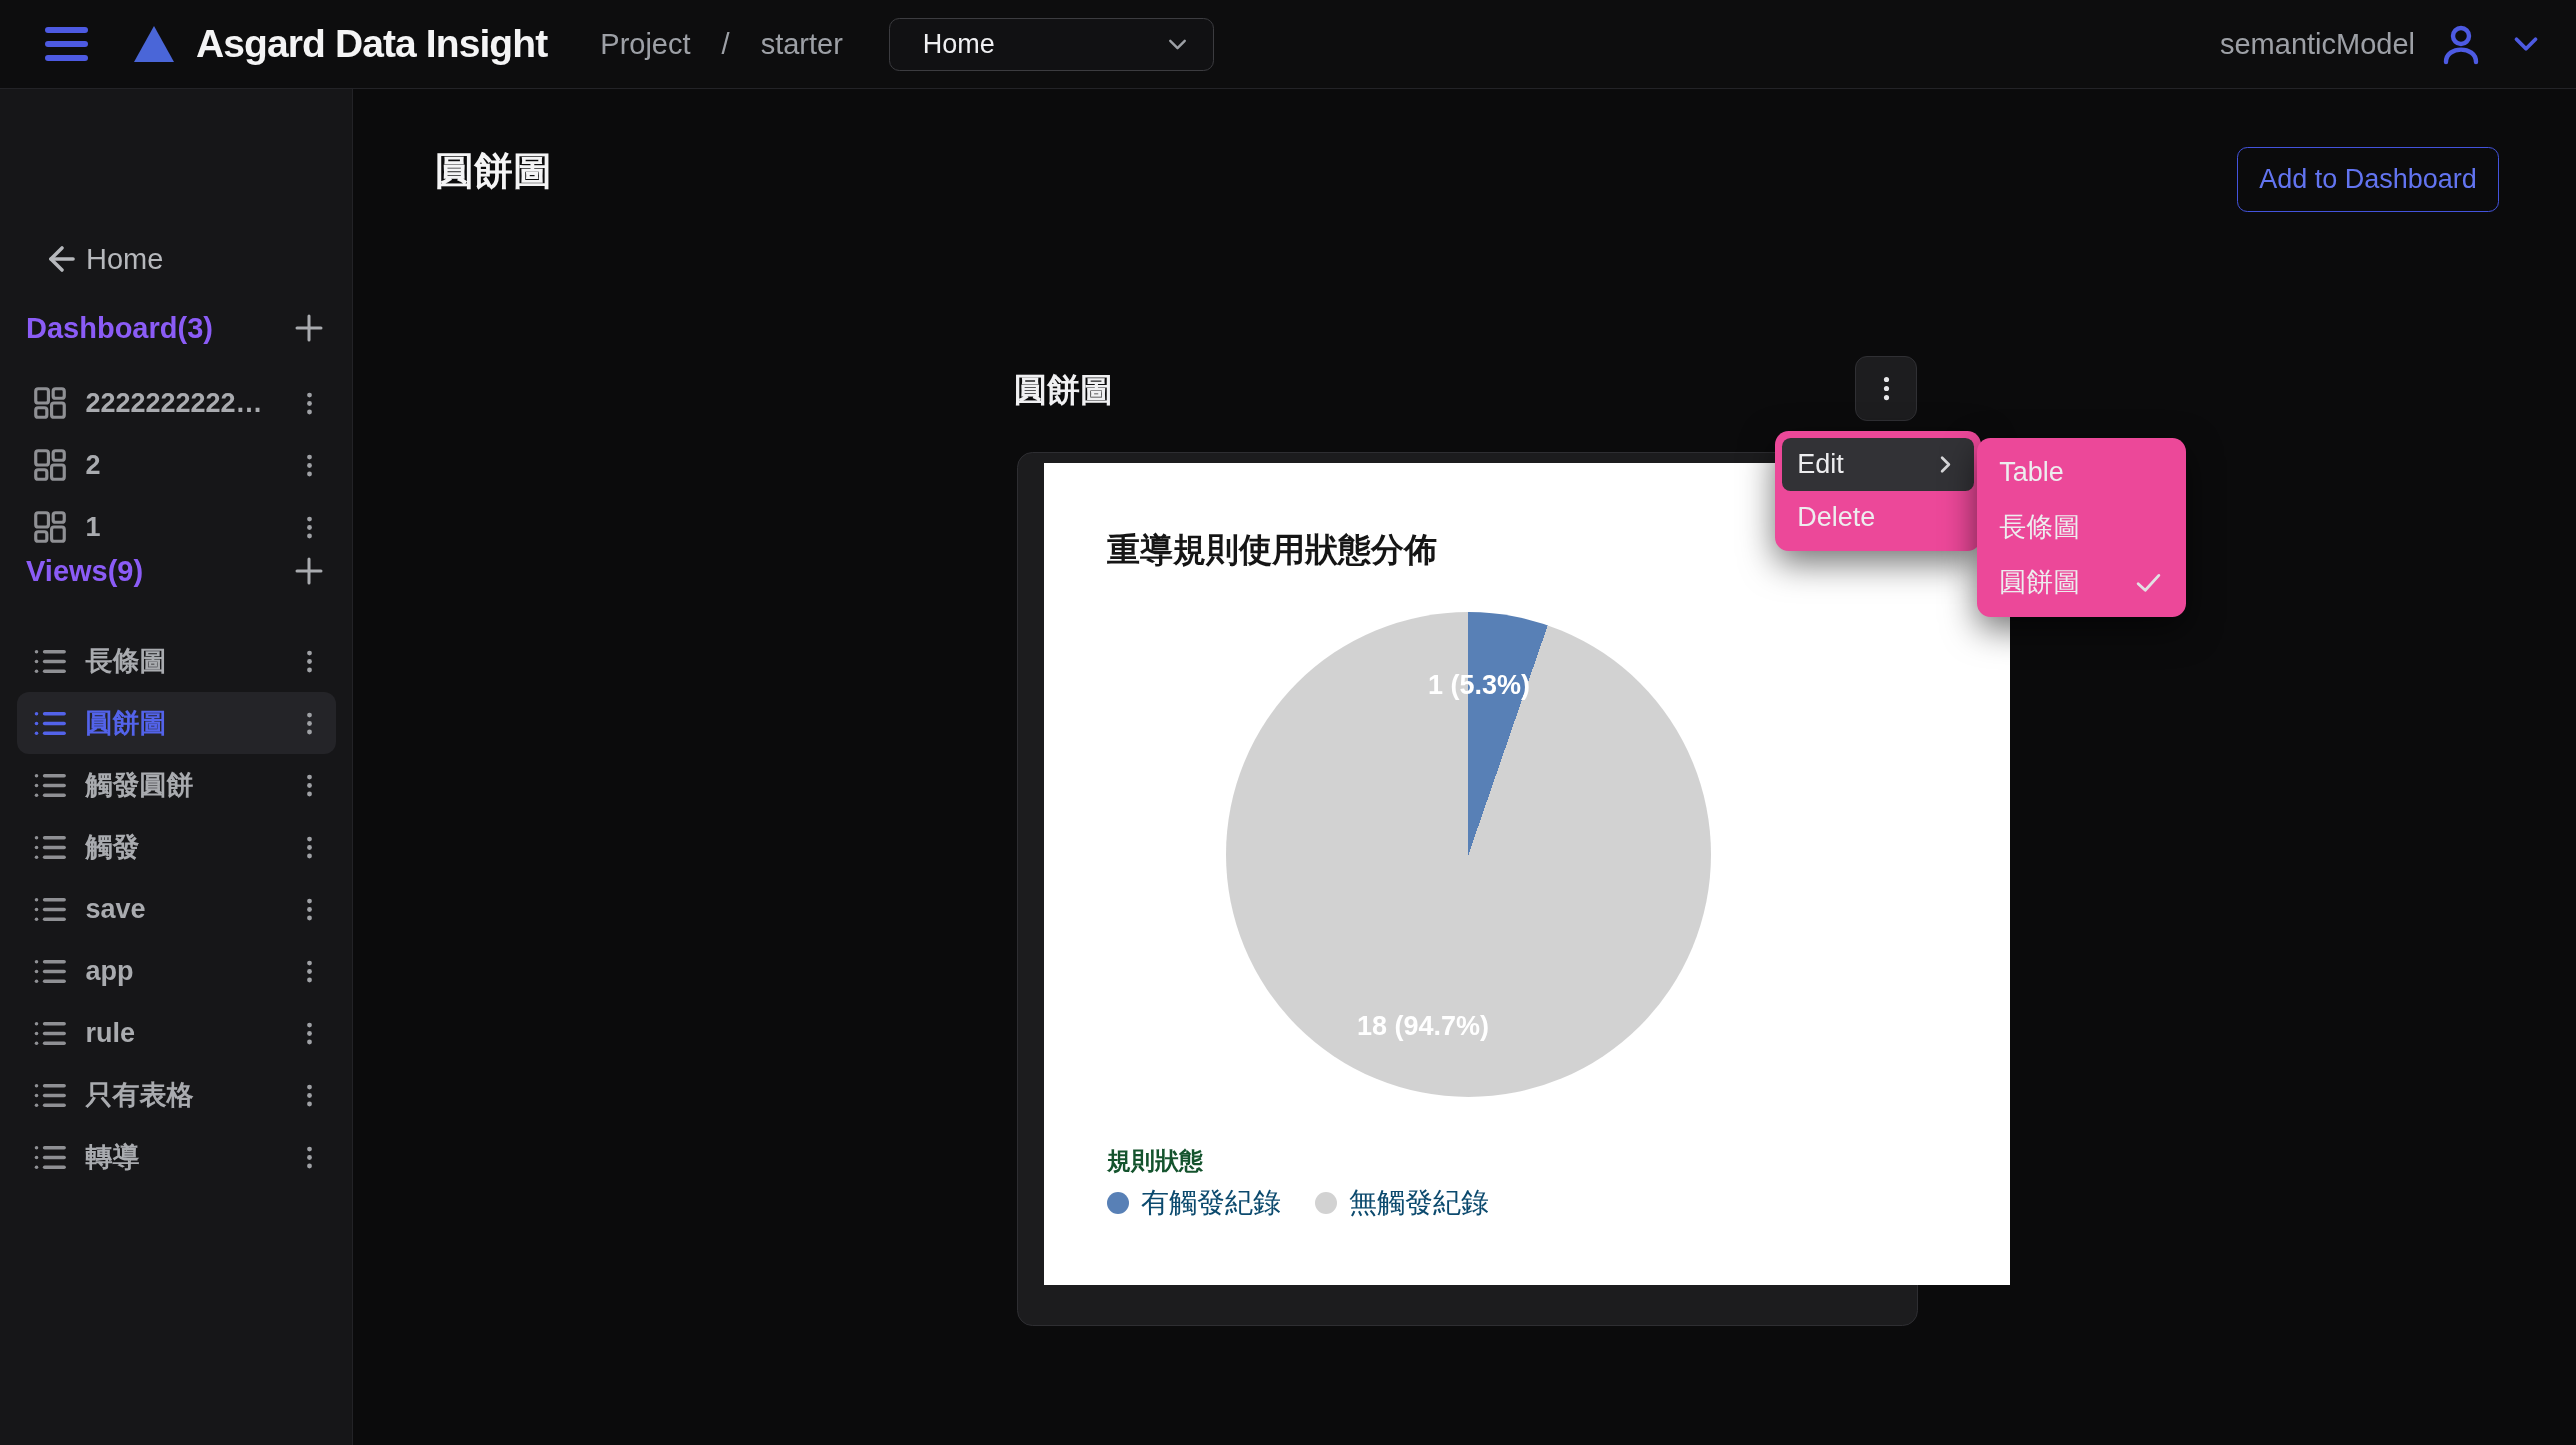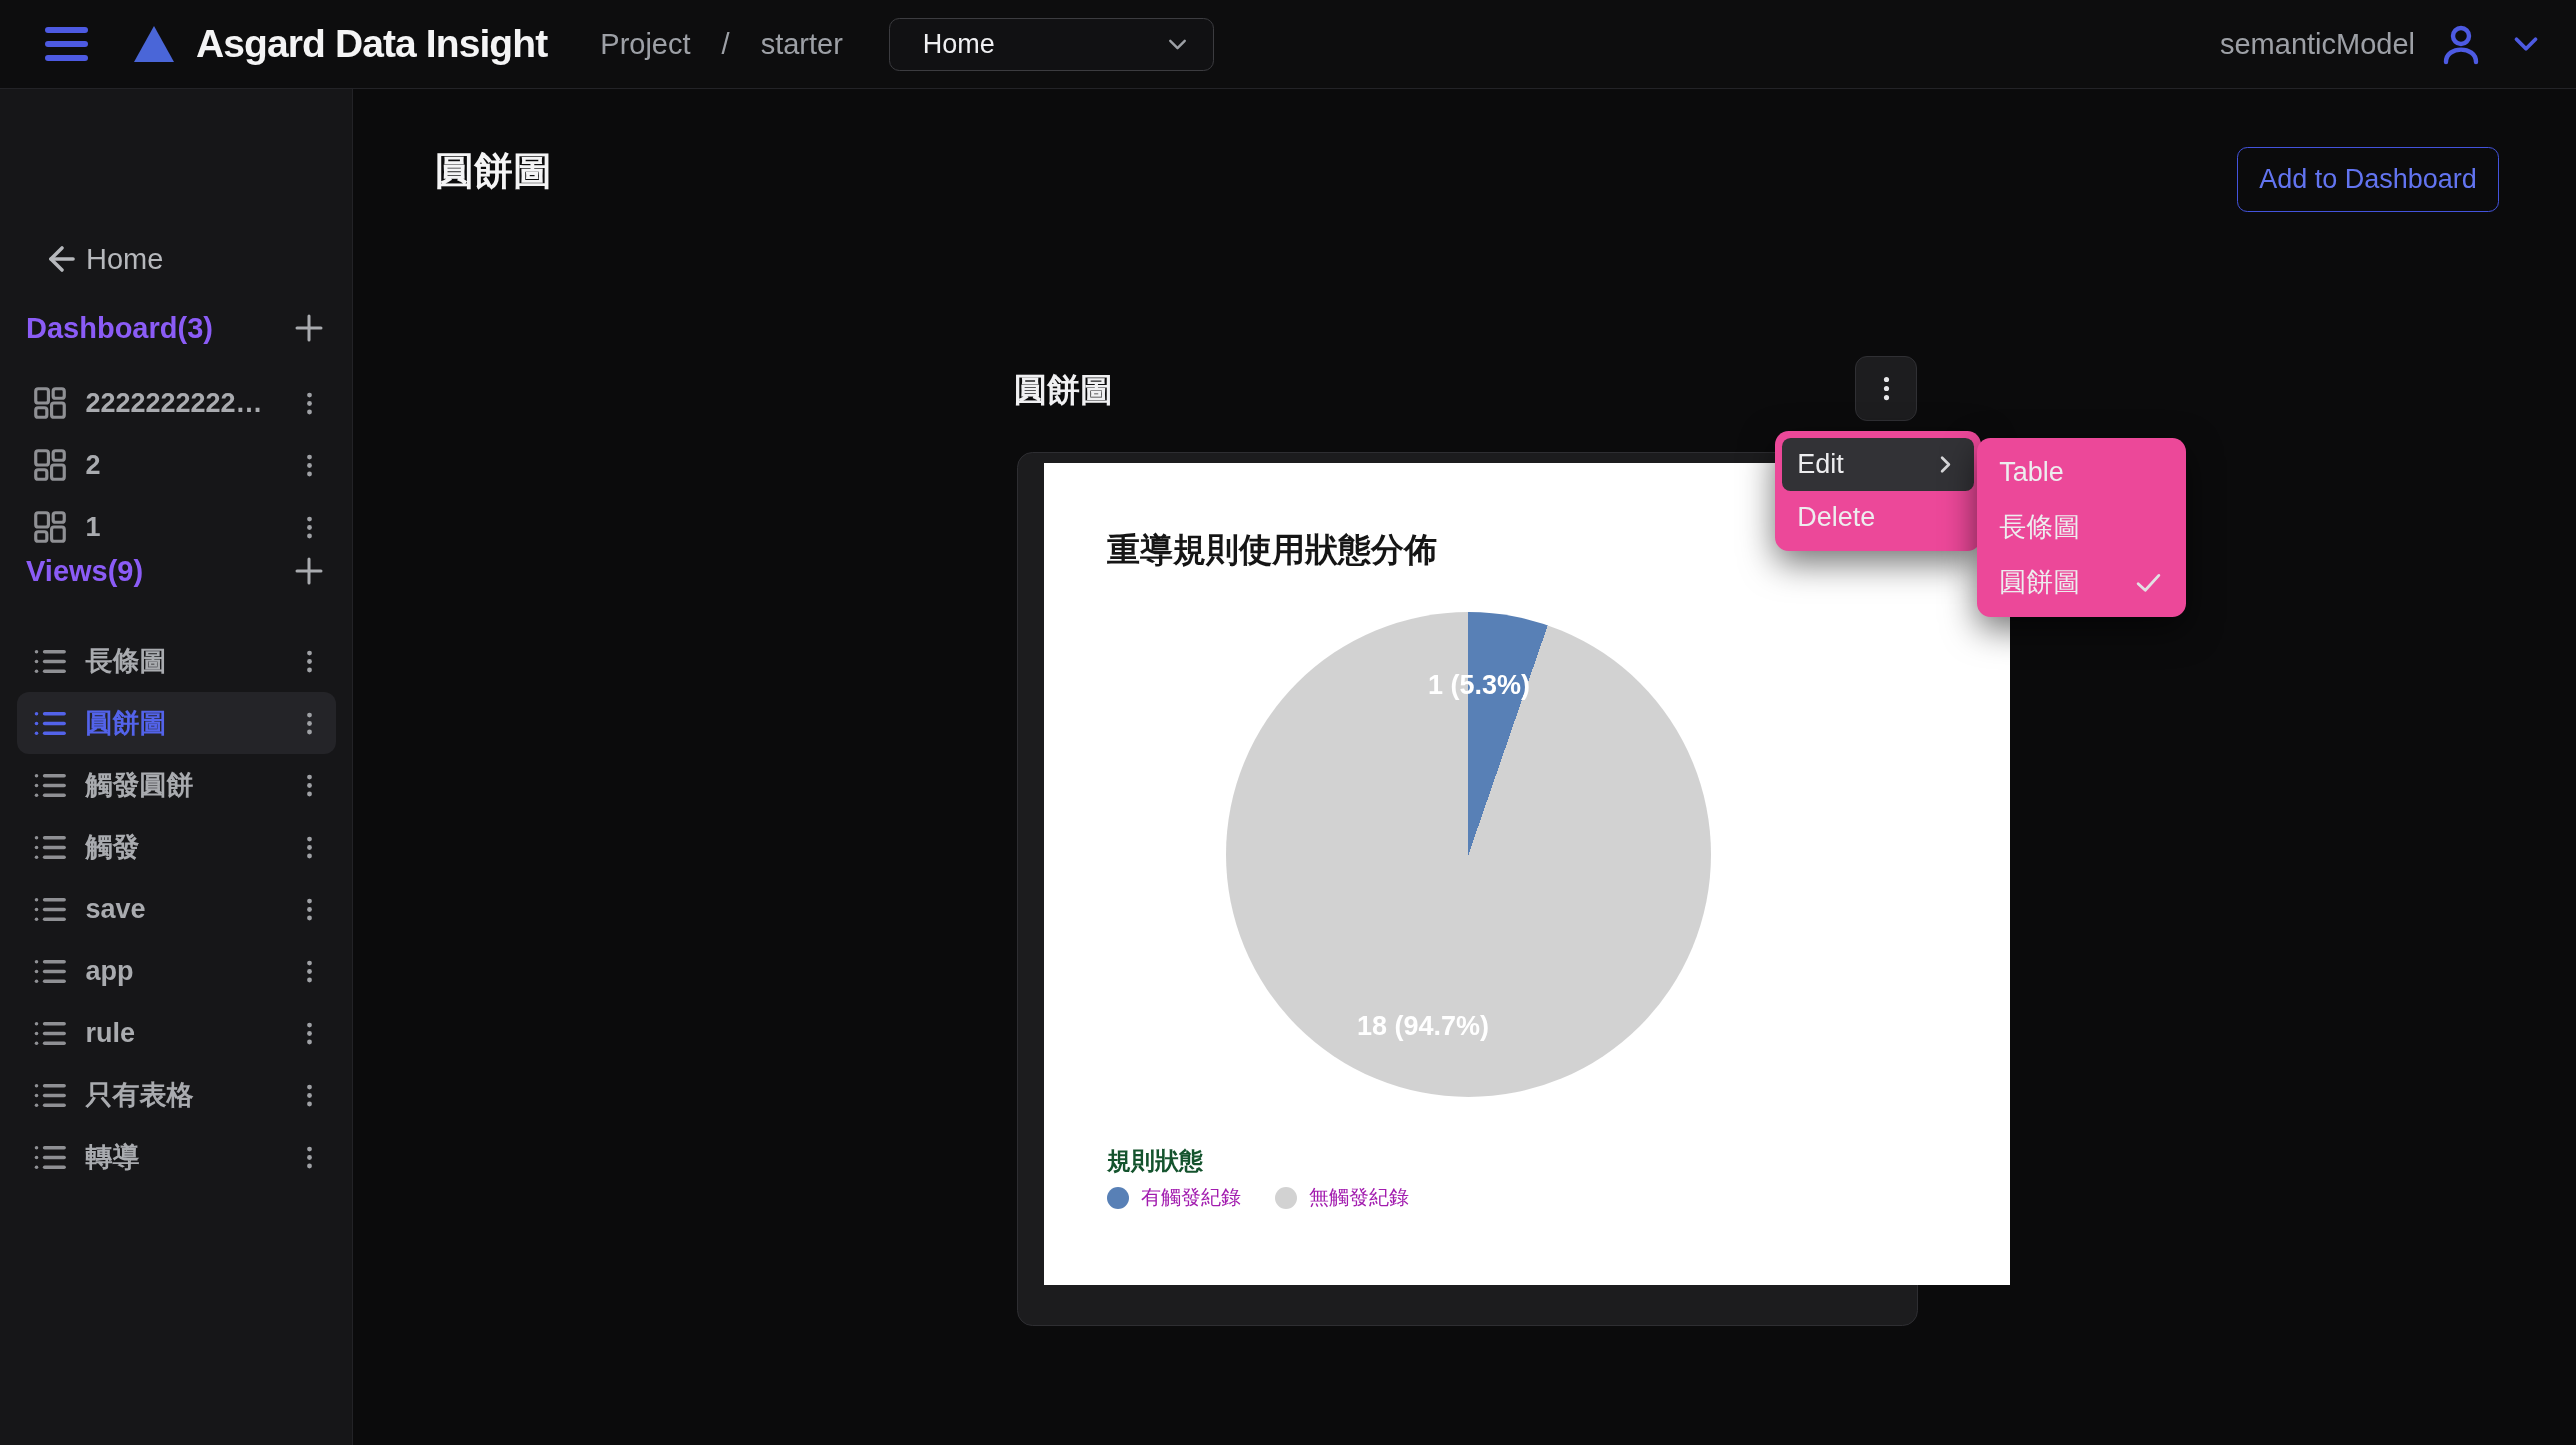--- a/index.html
+++ b/index.html
@@ -57,21 +57,21 @@
 
   .chart-card { position:absolute; left:1017px; top:452px; width:901px; height:874px;
                 background:#1c1c1e; border:1.7px solid #2e2e32; border-radius:15.4px; }
   .chart-white { position:absolute; left:26px; top:10px; width:966px; height:822px; background:#ffffff; }
   .chart-title { position:absolute; left:63px; top:65px; font-size:33px; font-weight:700; color:#151515; }
   .pie { position:absolute; left:182px; top:149px; width:485px; height:485px; border-radius:50%; }
   .pie-label { position:absolute; transform:translate(-50%,-50%); font-size:27px; font-weight:700;
                color:#ffffff; white-space:nowrap; }
   .legend-title { position:absolute; left:63px; top:682px; font-size:24px; font-weight:700; color:#14532d; }
   .legend-row { position:absolute; left:63px; top:721px; display:flex; align-items:center; gap:34px; }
-  .legend-item { display:flex; align-items:center; gap:12px; font-size:20px; color:#a21caf; }
+  .legend-item { display:flex; align-items:center; gap:12px; font-size:28px; color:#0c4a6e; }
   .legend-dot { width:22px; height:22px; border-radius:50%; }
 
   
   .menu-panel { position:absolute; background:#ec4899; border-radius:13.7px;
                 box-shadow:0 12px 34px rgba(0,0,0,.55); padding:6.9px; z-index:20; }
   .menu-main { left:1775px; top:431px; width:206px; }
   .menu-sub  { left:1977px; top:438px; width:209px; }
   .menu-item { height:53px; display:flex; align-items:center; border-radius:8.6px;
                padding:0 15.4px 0 15.4px; font-size:27px; color:#ededef; cursor:pointer; }
   .menu-item.highlighted { background:#323236; }

